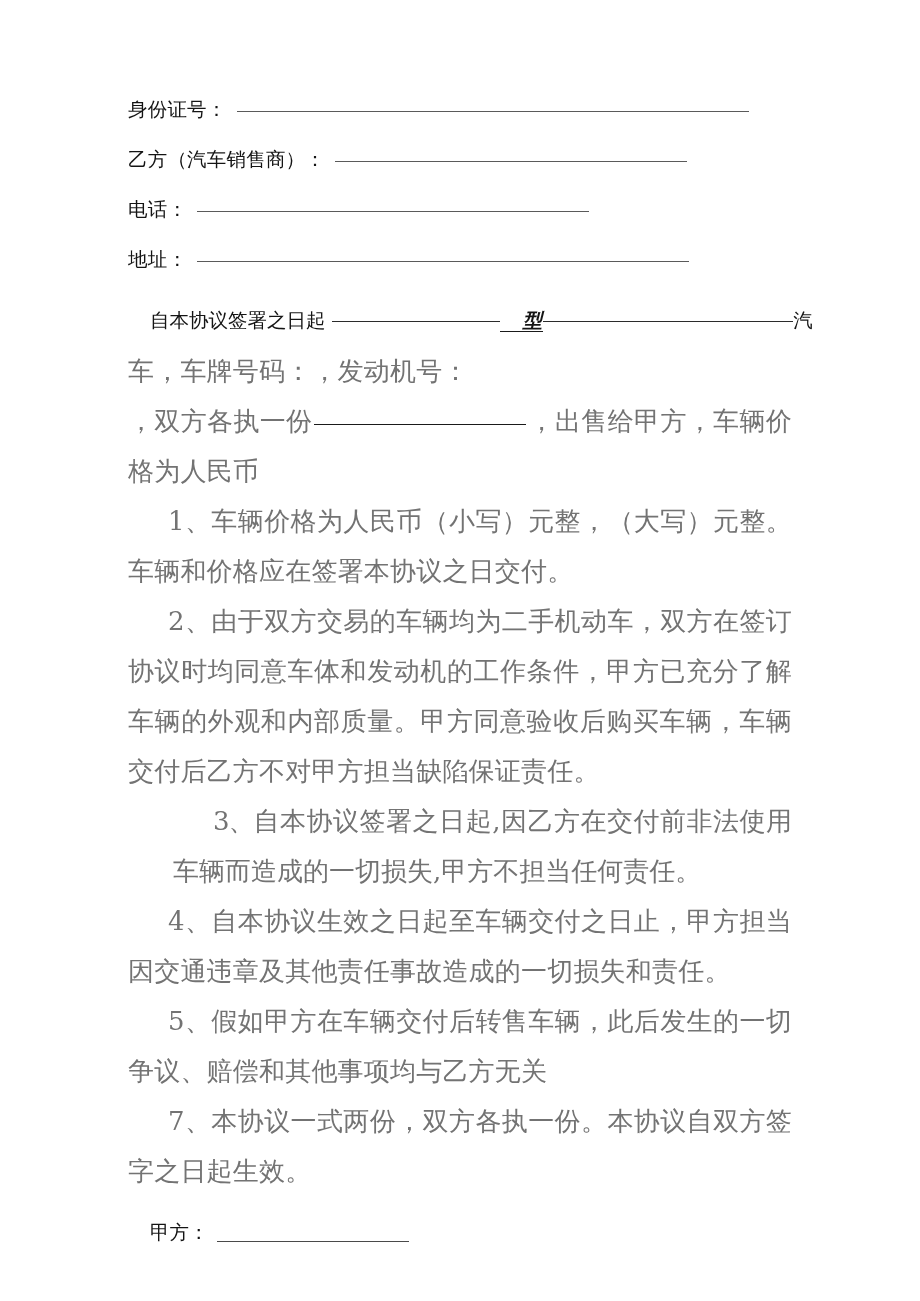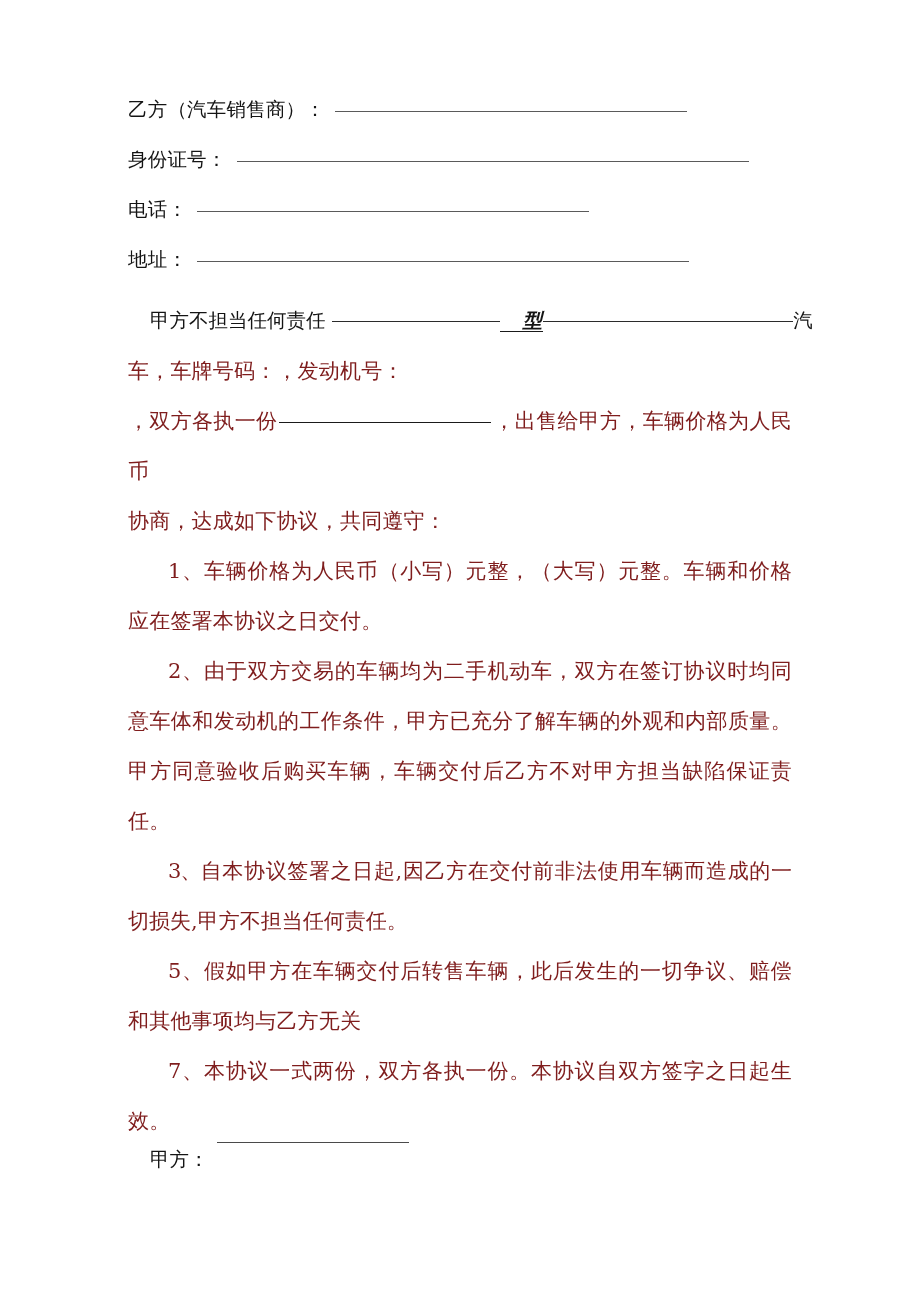--- a/index.html
+++ b/index.html
@@ -19,33 +19,34 @@
   }
   .doc-body {
     position: absolute;
     left: 128px;
     top: 96px;
     width: 664px;
   }
 
   
   .para {
-    font-size: 21px;
+    font-size: 26px;
     line-height: 50px;
-    color: #7f1d1d;
+    color: #737373;
     letter-spacing: 0.2px;
     text-align: justify;
     text-justify: inter-character;
     white-space: normal;
   }
   .para.indent2 {
     text-indent: 40px;
   }
   .para.tight {
     letter-spacing: 0px;
+    margin-left: 45px;
   }
   .para.tight .pnum {
     letter-spacing: -1.5px;
   }
 
   
   .field-line {
     display: flex;
     align-items: baseline;
     height: 50px;
@@ -100,21 +101,21 @@
     border-bottom: 1.5px solid #1a1a1a;
     height: 0;
     width: 212px;
     vertical-align: 5px;
     margin: 0 2px;
   }
 
   
   .sign-line {
     display: flex;
-    align-items: flex-start;
+    align-items: flex-end;
     height: 50px;
     font-size: 19.5px;
     color: #141414;
     text-indent: 22px;
   }
   .sign-line .rule {
     display: inline-block;
     height: 0;
     border-bottom: 1.3px solid #4a4a4a;
     width: 192px;
@@ -123,64 +124,66 @@
     top: -4px;
   }
 </style>
 </head>
 <body>
 
 <div class="page">
   <div class="doc-body">
 
     <div class="field-line">
-      <span class="fld-label">乙方（汽车销售商）：</span>
-      <span class="rule rule-w1"></span>
+      <span class="fld-label">身份证号：</span>
+      <span class="rule rule-w2"></span>
     </div>
 
     <div class="field-line">
-      <span class="fld-label">身份证号：</span>
-      <span class="rule rule-w2"></span>
+      <span class="fld-label">乙方（汽车销售商）：</span>
+      <span class="rule rule-w1"></span>
     </div>
 
     <div class="field-line">
       <span class="fld-label">电话：</span>
       <span class="rule rule-w4"></span>
     </div>
 
     <div class="field-line">
       <span class="fld-label">地址：</span>
       <span class="rule rule-w3"></span>
     </div>
 
     <div class="model-line">
-      <span>甲方不担当任何责任</span>
+      <span>自本协议签署之日起</span>
       <span class="blank-rule blank-a"></span><span class="model-char">型</span><span class="blank-rule blank-b"></span><span>汽</span>
     </div>
 
     <div class="para">车，车牌号码：，发动机号：</div>
 
     <div class="para">
       <span>，双方各执一份</span><span class="vin-rule"></span><span>，出售给甲方，车辆价格为人民币</span>
     </div>
 
-    <div class="para">协商，达成如下协议，共同遵守：</div>
 
     <div class="para indent2">
       <span class="pnum">1、</span><span>车辆价格为人民币（小写）元整，（大写）元整。车辆和价格应在签署本协议之日交付。</span>
     </div>
 
     <div class="para indent2">
       <span class="pnum">2、</span><span>由于双方交易的车辆均为二手机动车，双方在签订协议时均同意车体和发动机的工作条件，甲方已充分了解车辆的外观和内部质量。甲方同意验收后购买车辆，车辆交付后乙方不对甲方担当缺陷保证责任。</span>
     </div>
 
     <div class="para indent2 tight">
       <span class="pnum">3、</span><span>自本协议签署之日起,因乙方在交付前非法使用车辆而造成的一切损失,甲方不担当任何责任。</span>
     </div>
 
+    <div class="para indent2">
+      <span class="pnum">4、</span><span>自本协议生效之日起至车辆交付之日止，甲方担当因交通违章及其他责任事故造成的一切损失和责任。</span>
+    </div>
 
     <div class="para indent2">
       <span class="pnum">5、</span><span>假如甲方在车辆交付后转售车辆，此后发生的一切争议、赔偿和其他事项均与乙方无关</span>
     </div>
 
 
     <div class="para indent2">
       <span class="pnum">7、</span><span>本协议一式两份，双方各执一份。本协议自双方签字之日起生效。</span>
     </div>
 

